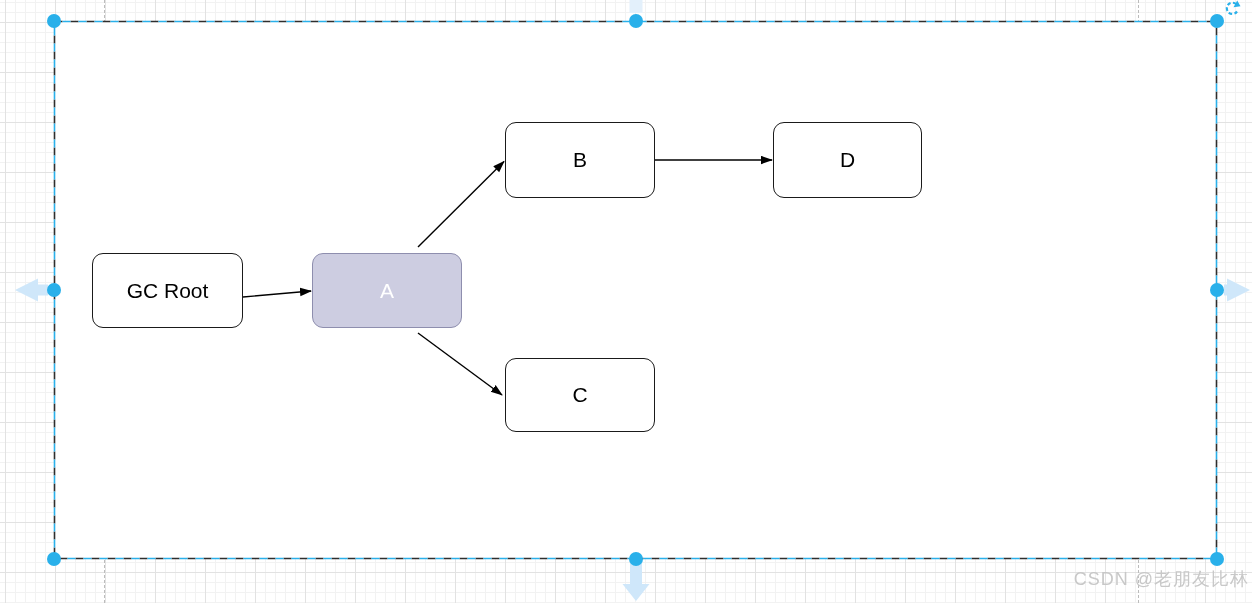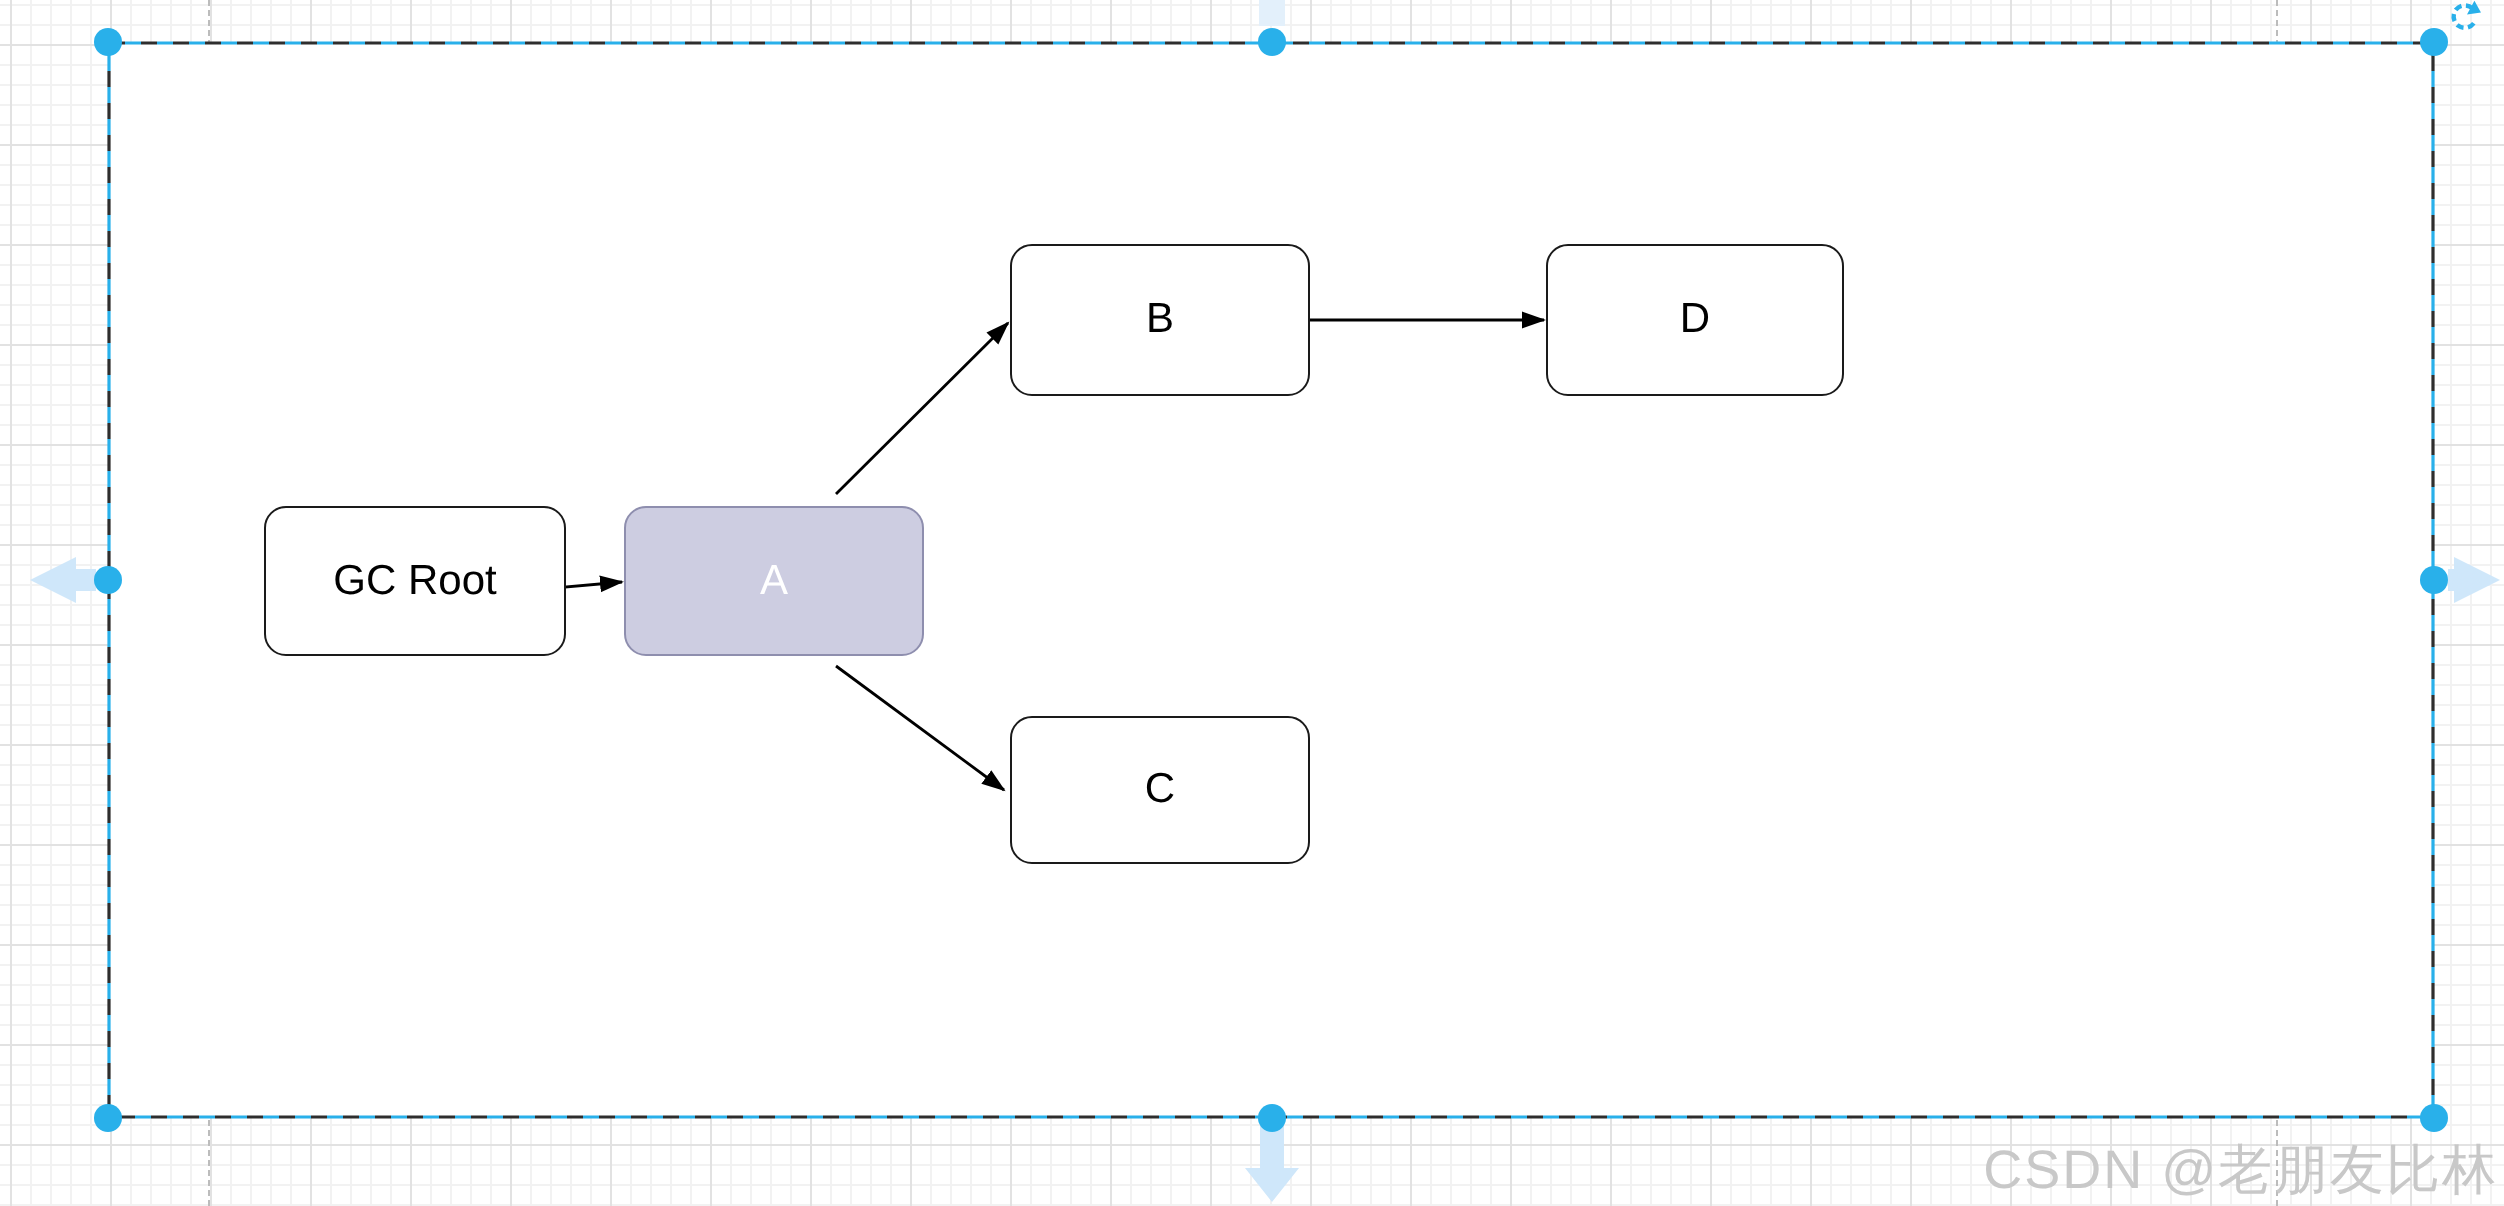--- a/index.html
+++ b/index.html
@@ -53,21 +53,21 @@
     width:14px; height:14px;
     border-radius:50%;
     background:#29b0ea;
     transform:translate(-50%,-50%);
     z-index:6;
     cursor:pointer;
   }
   .watermark {
     position:absolute;
     top:567px; right:3px;
-    font-size:27px;
+    font-size:18px;
     color:#c8c8c8;
     letter-spacing:1px;
     z-index:5;
     white-space:nowrap;
   }
 </style>
 </head>
 <body>
 
 <div id="canvas">
@@ -96,21 +96,21 @@
     <path d="M1250,290 L1227,278.5 L1227,284.5 L1224,284.5 L1224,295.5 L1227,295.5 L1227,301.5 Z" fill="#cfe7fa"></path>
     <path d="M630,563 L642,563 L642,584 L649.5,584 L636,601 L622.5,584 L630,584 Z" fill="#cfe7fa"></path>
     <rect x="629.5" y="0" width="13" height="13" fill="#e3f0fb"></rect>
 
     <g>
       <path d="M 1236.2,4.2 A 5.6,5.6 0 1 0 1237,11.5" fill="none" stroke="#29b0ea" stroke-width="2.2" stroke-dasharray="3.6 2.2"></path>
       <path d="M1233.5,7.2 L1240.5,6.2 L1237.2,0.4 Z" fill="#29b0ea"></path>
     </g>
   </svg>
 
-  <div class="node" style="left:92px; top:253px; width:151px; height:75px;margin-left:40px;">
+  <div class="node" style="left:92px; top:253px; width:151px; height:75px;">
     <span>GC Root</span>
   </div>
 
   <div class="node node-a" style="left:312px; top:253px; width:150px; height:75px;">
     <span>A</span>
   </div>
 
   <div class="node" style="left:505px; top:122px; width:150px; height:76px;">
     <span>B</span>
   </div>

